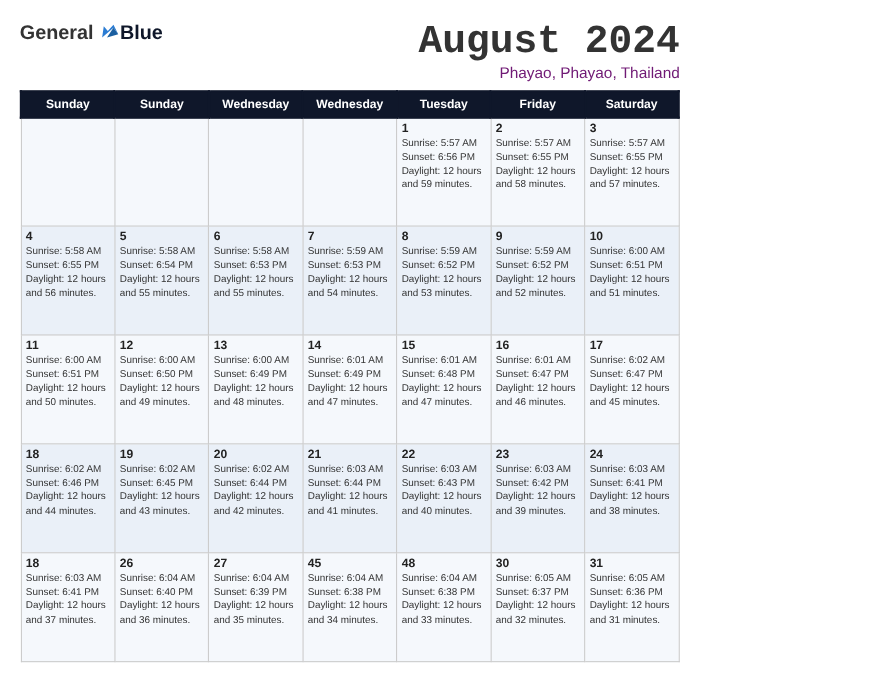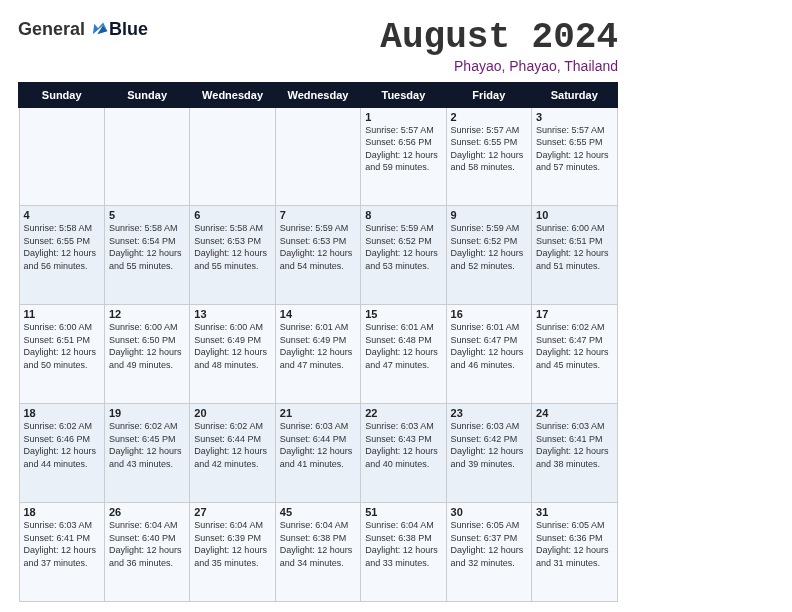--- a/index.html
+++ b/index.html
@@ -338,21 +338,21 @@
 and 35 minutes.</div>
           </td>
           <td>
             <span class="day-num">45</span>
             <div class="day-info" style="white-space: pre-line;">Sunrise: 6:04 AM
 Sunset: 6:38 PM
 Daylight: 12 hours
 and 34 minutes.</div>
           </td>
           <td>
-            <span class="day-num">51</span>
+            <span class="day-num">48</span>
             <div class="day-info" style="white-space: pre-line;">Sunrise: 6:04 AM
 Sunset: 6:38 PM
 Daylight: 12 hours
 and 33 minutes.</div>
           </td>
           <td>
             <span class="day-num">30</span>
             <div class="day-info" style="white-space: pre-line;">Sunrise: 6:05 AM
 Sunset: 6:37 PM
 Daylight: 12 hours

